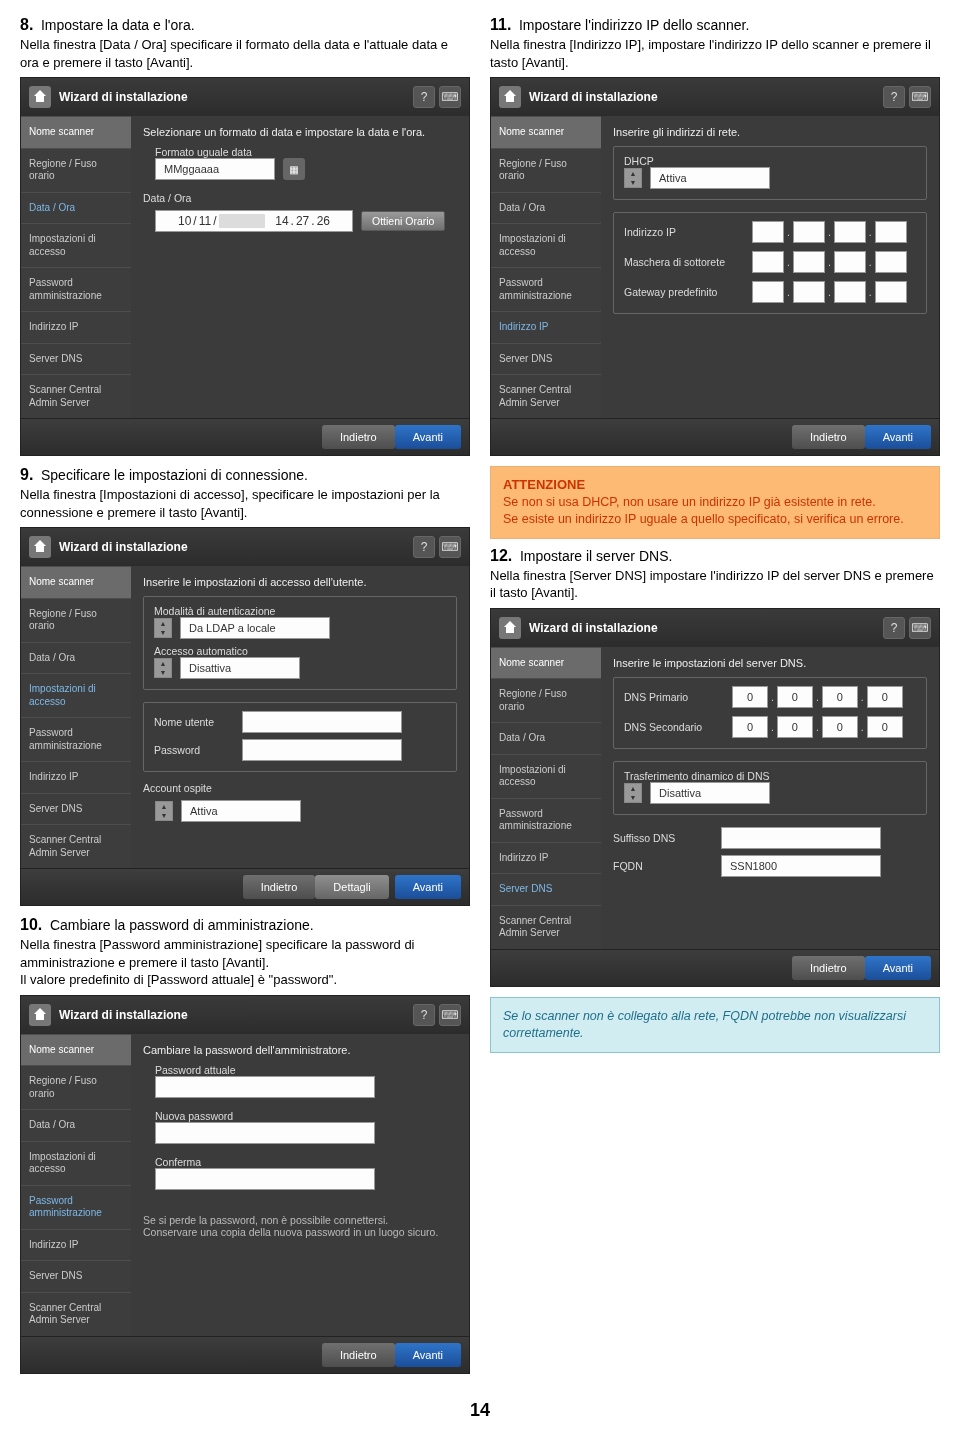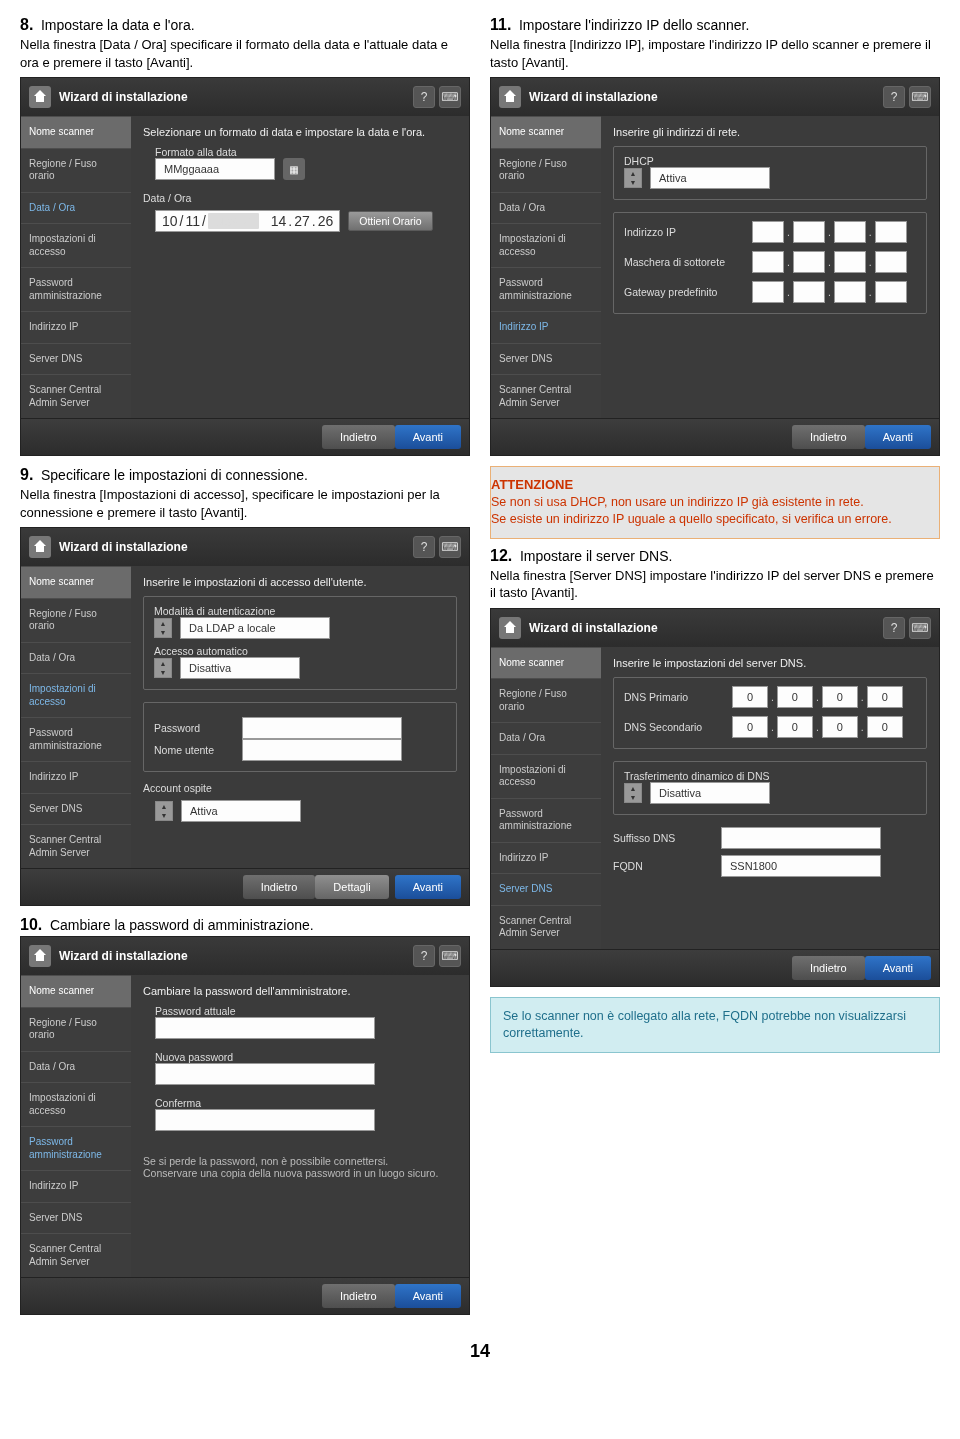--- a/index.html
+++ b/index.html
@@ -39,28 +39,28 @@
   .wiz-footer { background: linear-gradient(#3d3d3d,#2c2c2c); display: flex; justify-content: flex-end; padding: 6px 8px; border-top: 1px solid #222; }
   .btn-foot { padding: 6px 18px; font-size: 11px; border-radius: 3px; color: #fff; border: none; }
   .btn-back { background: linear-gradient(#6f6f6f,#4e4e4e); }
   .btn-next { background: linear-gradient(#2f74c8,#1b4e9a); }
   .btn-detail { background: linear-gradient(#8f8f8f,#666); margin-right: 6px; }
   .right-btns { display: flex; }
   .calendar-icn { width: 22px; height: 22px; background: #666; border-radius: 3px; display: inline-flex; align-items: center; justify-content: center; font-size: 10px; color: #fff; }
   .stepper { display: inline-flex; flex-direction: column; border: 1px solid #888; }
   .stepper span { width: 16px; height: 9px; background: #999; font-size: 7px; text-align: center; line-height: 9px; color: #333; }
   .boxed { border: 1px solid #666; padding: 8px 10px 10px; border-radius: 2px; background: #3b3b3b; }
-  .alertbox { background: #e5e5e5; border: 1px solid #eab076; padding: 10px 0; margin: 4px 0 8px; }
+  .alertbox { background: #fdba74; border: 1px solid #eab076; padding: 10px 12px; margin: 4px 0 8px; }
   .alertbox .at-title { color: #c30; font-weight: bold; font-size: 13px; margin-bottom: 2px; }
   .alertbox .at-body { color: #c30; font-size: 12.5px; line-height: 1.35; }
   .hintbox { background: #d1edf1; border: 1px solid #8ac5cf; padding: 10px 12px; margin: 4px 0 10px; }
   .hintbox .hi-title { color: #1f6f8b; font-weight: bold; font-size: 13px; margin-bottom: 2px; }
-  .hintbox .hi-body { color: #1f6f8b; font-size: 12.5px; line-height: 1.35; }
+  .hintbox .hi-body { color: #1f6f8b; font-size: 12.5px; line-height: 1.35; font-style: italic; }
   .pagenum { text-align: center; font-weight: bold; font-size: 18px; margin-top: 16px; }
-  .datefield { display: inline-flex; align-items: center; background: #fdfdfd; border: 1px solid #999; height: 22px; padding: 0 6px; font-size: 14px; color: #333; gap: 2px; }
+  .datefield { display: inline-flex; align-items: center; background: #fdfdfd; border: 1px solid #999; height: 22px; padding: 0 22px; font-size: 12px; color: #333; gap: 2px; }
   .datefield .blur { background: #dcdcdc; color: #dcdcdc; padding: 0 8px; border-radius: 1px; }
 </style>
 </head>
 <body>
 
 <div class="two-col">
 
   <div class="col">
 
     <div class="step-head">
@@ -83,21 +83,21 @@
           <div class="sb-item blue">Data / Ora</div>
           <div class="sb-item">Impostazioni di accesso</div>
           <div class="sb-item">Password amministrazione</div>
           <div class="sb-item">Indirizzo IP</div>
           <div class="sb-item">Server DNS</div>
           <div class="sb-item">Scanner Central Admin Server</div>
         </div>
         <div class="content">
           <div class="instr">Selezionare un formato di data e impostare la data e l'ora.</div>
           <div class="indent">
-            <div class="lbl">Formato alla data</div>
+            <div class="lbl">Formato uguale data</div>
             <div class="content-row">
               <div class="dropdown">
                   <span>MMggaaaa</span>
                 </div>
               <div class="calendar-icn">▦</div>
             </div>
           </div>
           <div class="lbl" style="margin-top:6px;">Data / Ora</div>
           <div class="content-row indent">
             <div class="datefield">
@@ -156,26 +156,26 @@
               <div class="stepper">
                   <span>▲</span>
                   <span>▼</span>
                 </div>
               <div class="dropdown">
                   <span>Disattiva</span>
                 </div>
             </div>
           </div>
           <div class="boxed" style="margin-top:6px;">
+            <div class="content-row">
+                <span class="lbl" style="width:80px;">Nome utente</span>
+                <div class="txt" style="width:160px;"></div>
+              </div>
             <div class="content-row" style="margin-top:6px;">
                 <span class="lbl" style="width:80px;">Password</span>
-                <div class="txt" style="width:160px;"></div>
-              </div>
-            <div class="content-row">
-                <span class="lbl" style="width:80px;">Nome utente</span>
                 <div class="txt" style="width:160px;"></div>
               </div>
           </div>
           <div class="lbl" style="margin-top:4px;">Account ospite</div>
           <div class="content-row indent">
             <div class="stepper">
                 <span>▲</span>
                 <span>▼</span>
               </div>
             <div class="dropdown">
@@ -190,20 +190,22 @@
           <button class="btn-foot btn-detail">Dettagli</button>
           <button class="btn-foot btn-next">Avanti</button>
         </div>
       </div>
     </div>
 
     <div class="step-head">
       <span class="step-num">10.</span>
       <span class="step-title">Cambiare la password di amministrazione.</span>
     </div>
+    <div class="step-desc" style="white-space:pre-line;">Nella finestra [Password amministrazione] specificare la password di amministrazione e premere il tasto [Avanti].
+Il valore predefinito di [Password attuale] è "password".</div>
 
     <div class="wizard">
       <div class="wiz-titlebar">
         <div class="wiz-home"></div>
         <div class="wiz-title">Wizard di installazione</div>
         <div class="wiz-iconbtn">?</div>
         <div class="wiz-iconbtn">⌨</div>
       </div>
       <div class="wiz-body">
         <div class="sidebar">

